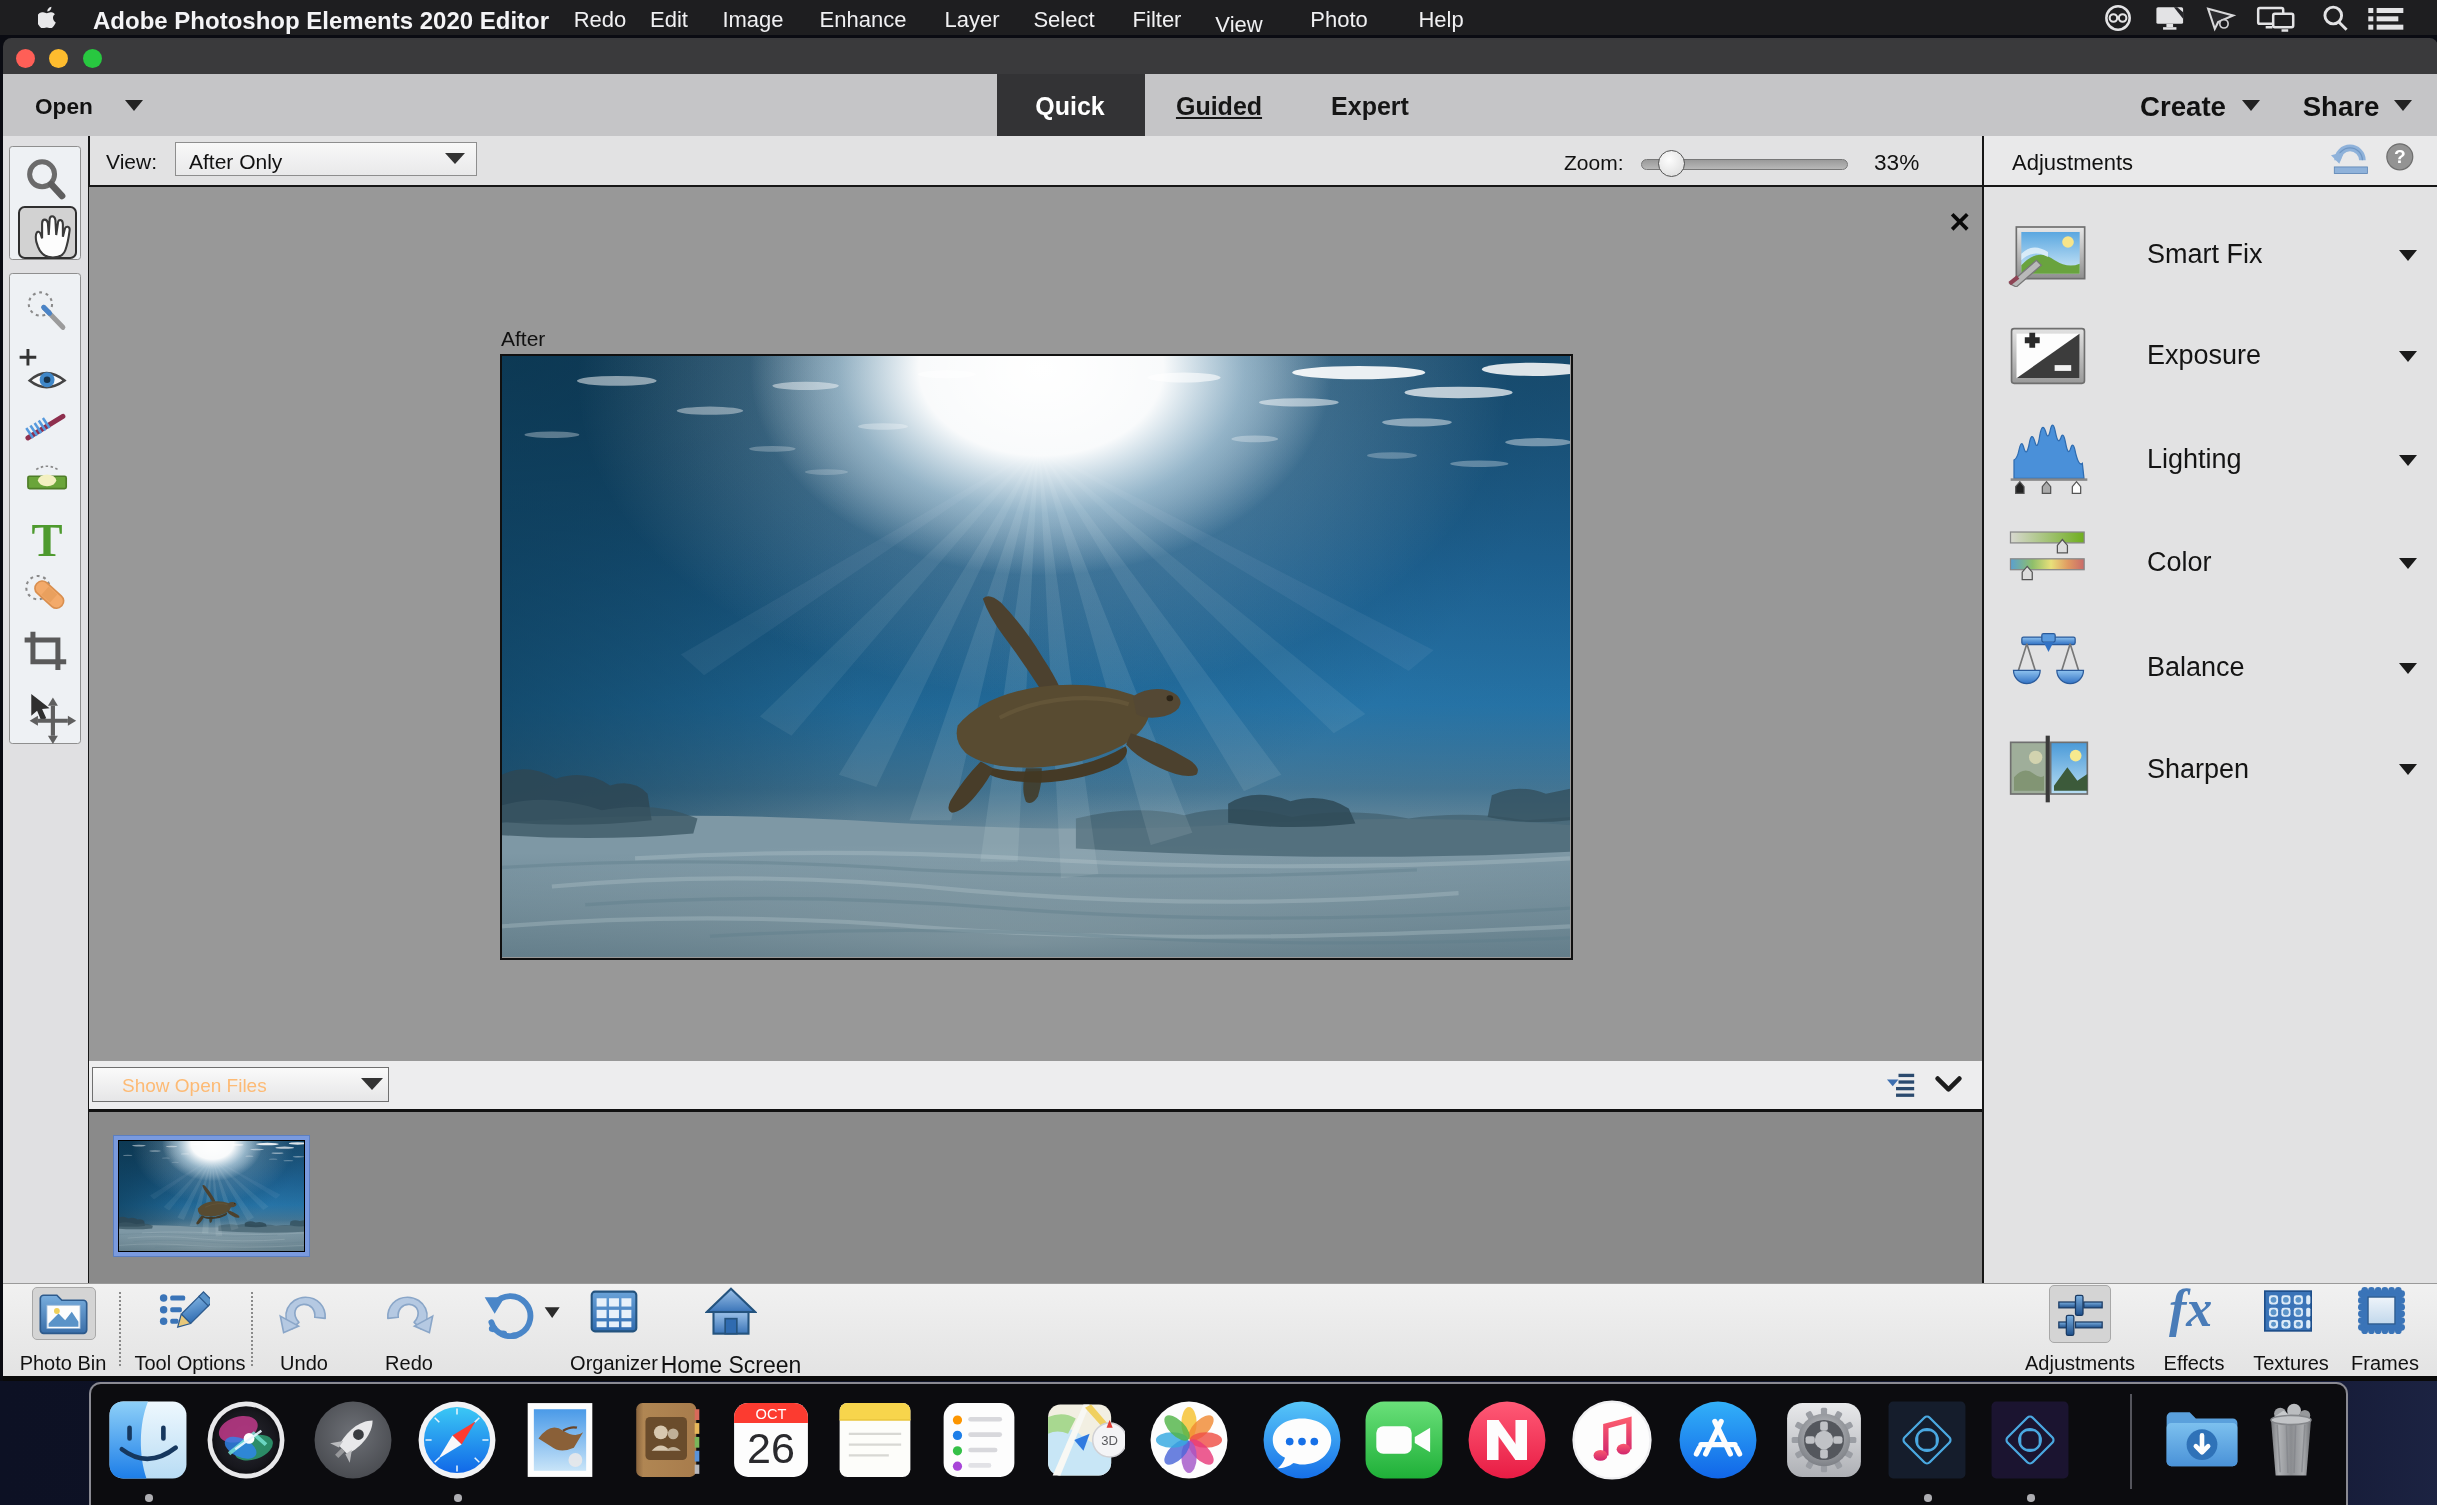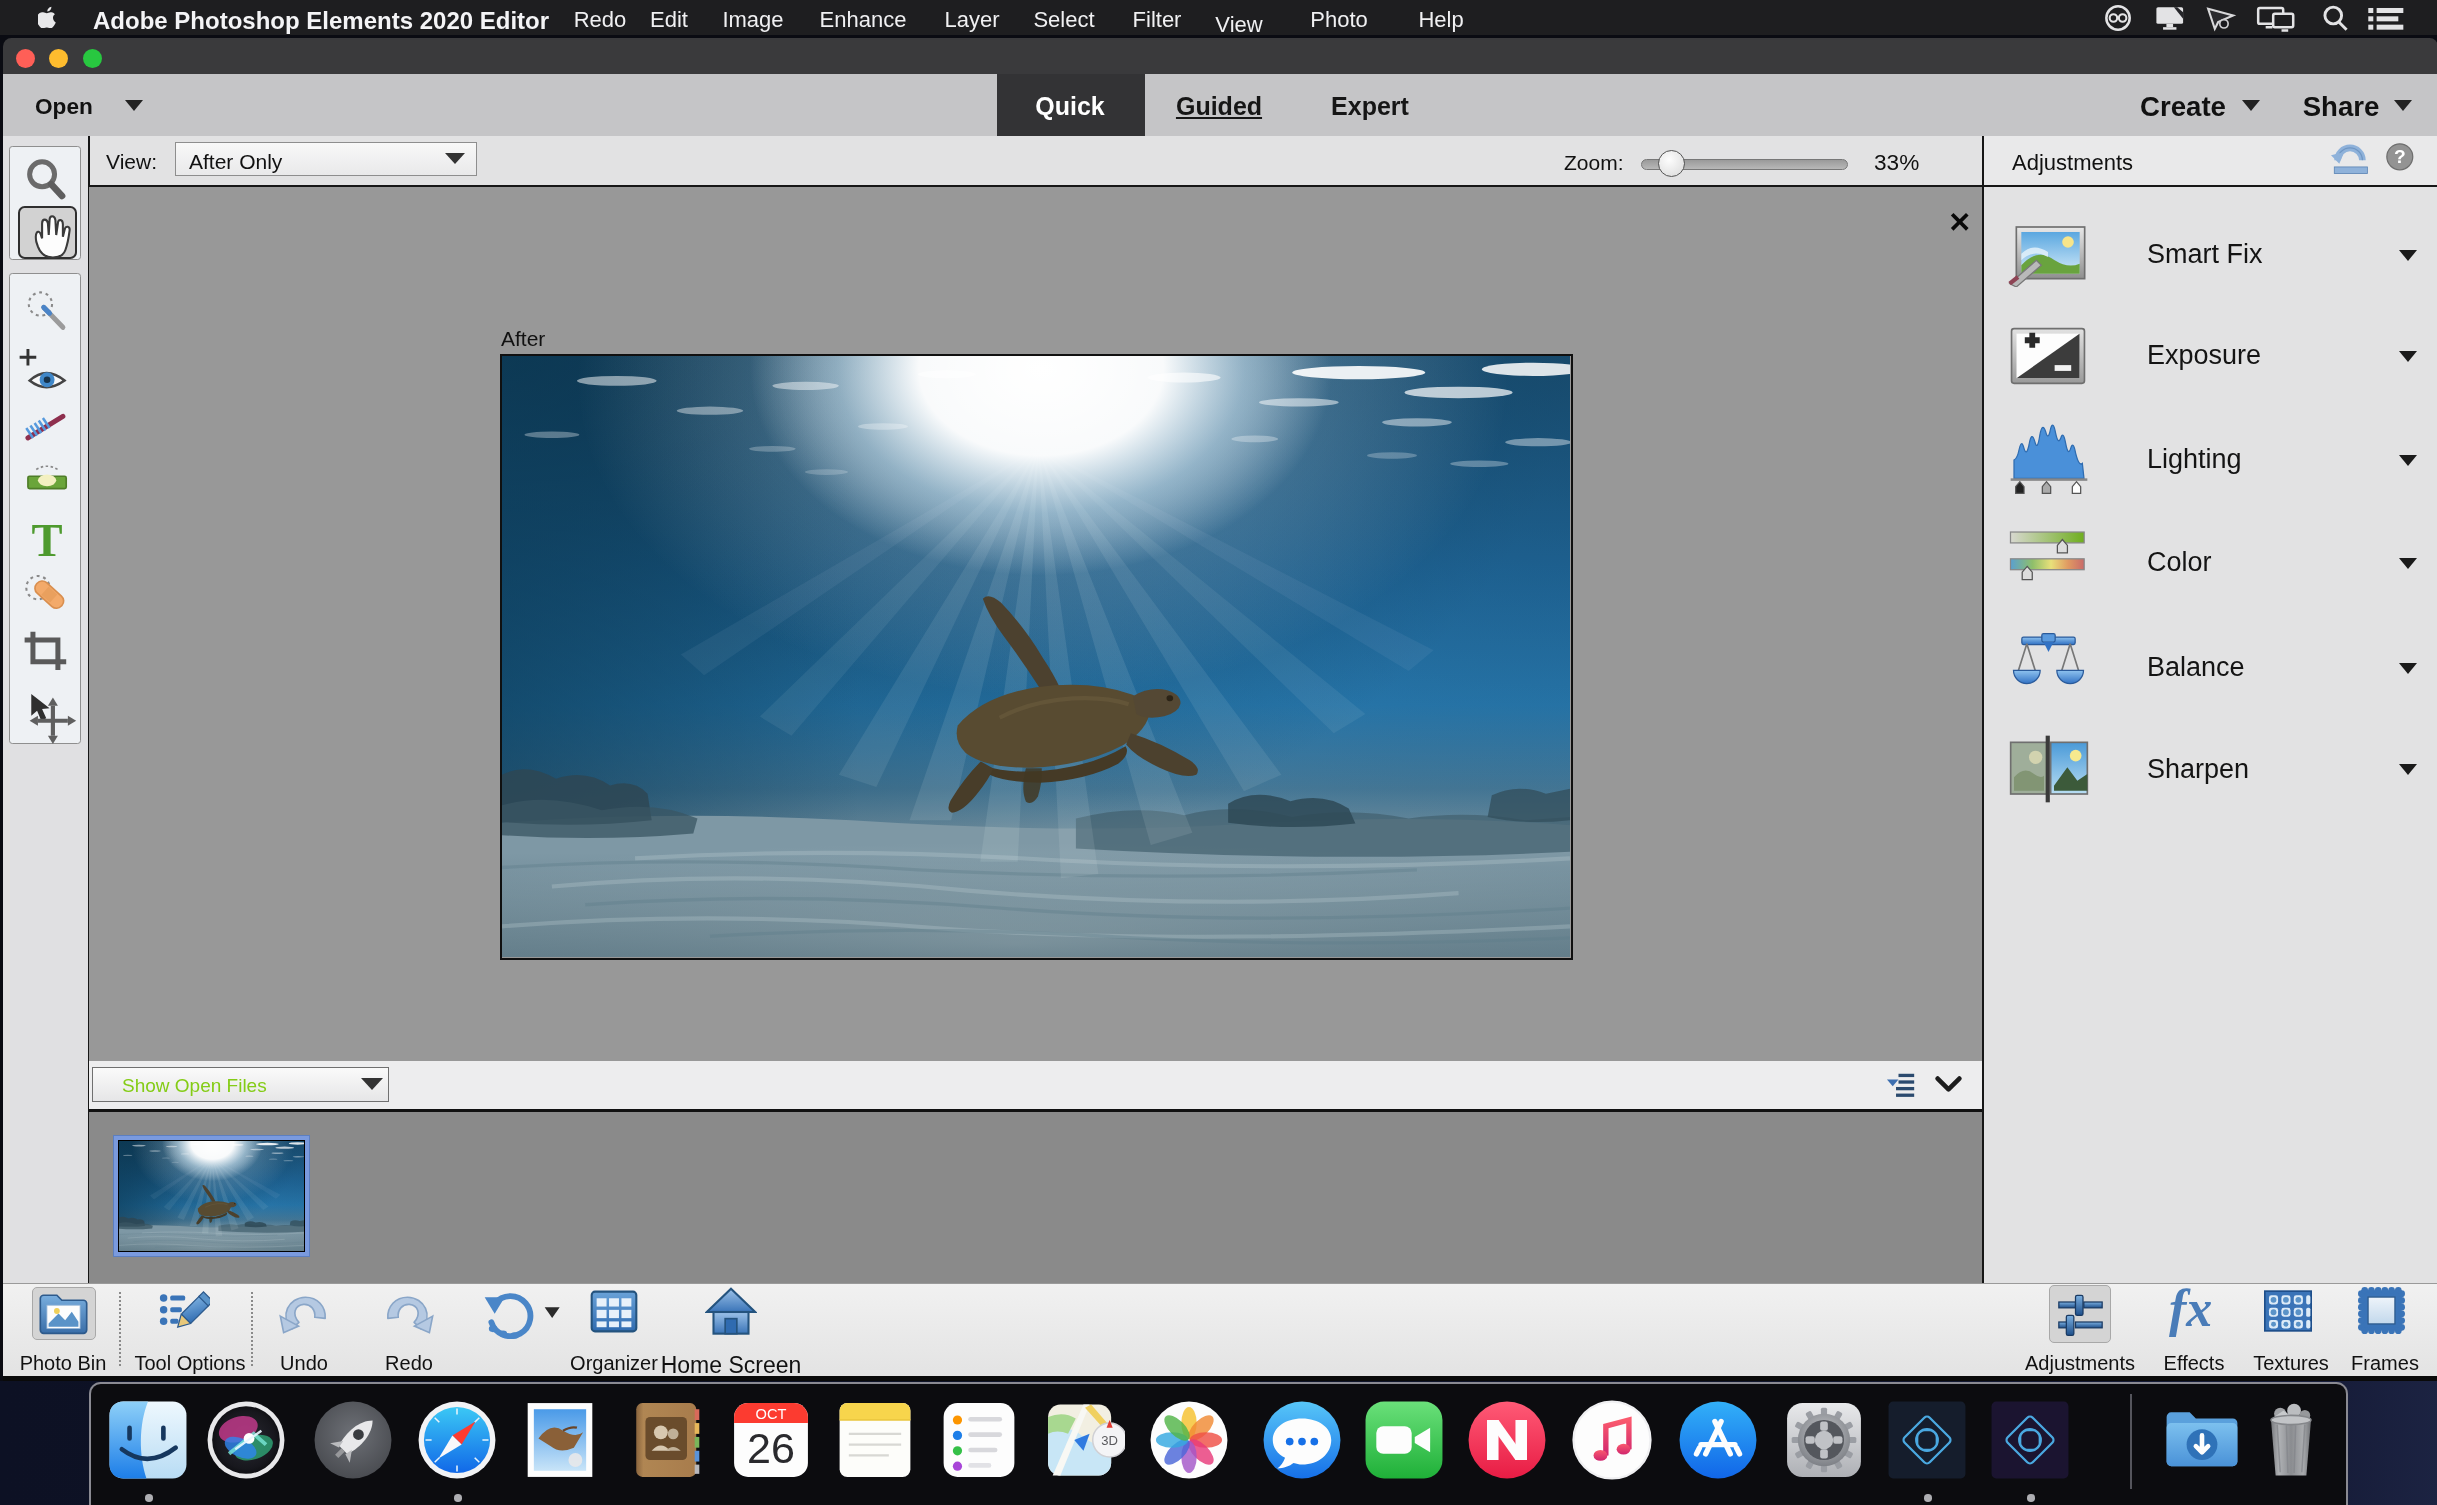--- a/index.html
+++ b/index.html
@@ -302,21 +302,21 @@
 
 <div class="abs" id="canvas" style="left:89px;top:187px;width:1893px;height:874px;background:#989898;"></div>
 <div class="abs" style="left:501px;top:327px;font-size:21px;color:#111;">After</div>
 <div class="abs" id="photo" style="left:500px;top:354px;width:1073px;height:606px;border:2.5px solid #101010;"><svg width="1068" height="601" viewBox="0 0 1284 725" preserveAspectRatio="none">
       <use href="#seapic"></use>
     </svg></div>
 <div class="abs" style="left:1948px;top:206px;font-size:28px;font-weight:bold;color:#080808;">✕</div>
 
 <div class="abs" style="left:89px;top:1061px;width:1893px;height:51px;background:#ededee;border-bottom:3.3px solid #111;"></div>
 <div class="abs" style="left:92px;top:1067px;width:297px;height:35px;background:linear-gradient(#fafafa,#e6e6e7);border:1.7px solid #707070;"></div>
-<div class="abs" style="left:122px;top:1075px;font-size:19px;color:#84cc16;">Show Open Files</div>
+<div class="abs" style="left:122px;top:1075px;font-size:19px;color:#fdba74;">Show Open Files</div>
 <div class="abs" style="left:361px;top:1078px;width:0;height:0;border-left:11px solid transparent;border-right:11px solid transparent;border-top:12.5px solid #333;"></div>
 <div class="abs" id="listicon" style="left:1882px;top:1072px;"><svg width="33" height="25" viewBox="0 0 40 30">
   <polygon points="6,9 20,9 13,17" fill="#3d6fb0"></polygon>
   <g fill="#2b4a6e">
     <rect x="20" y="2" width="19" height="4"></rect>
     <rect x="20" y="10" width="19" height="4"></rect>
     <rect x="17" y="18" width="22" height="4"></rect>
     <rect x="17" y="26" width="22" height="4"></rect>
   </g>
 </svg></div>

